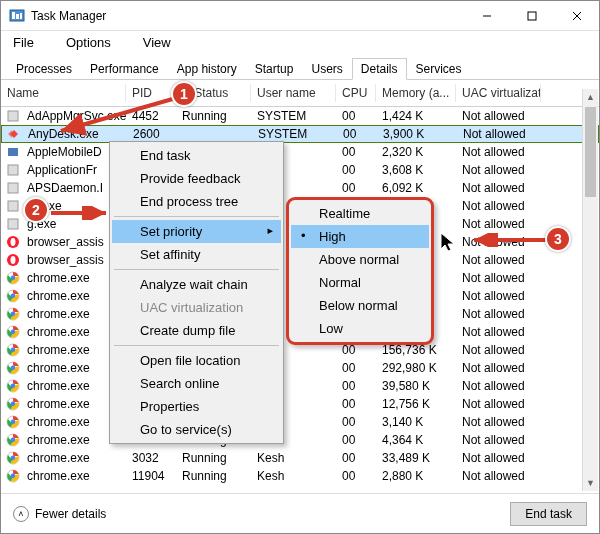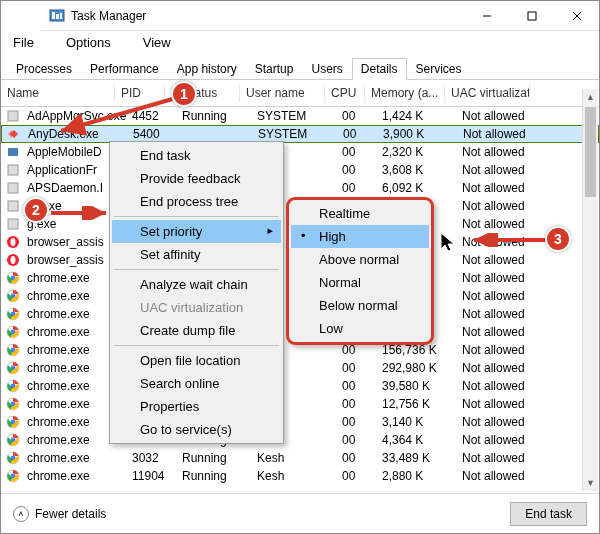--- a/index.html
+++ b/index.html
@@ -15,36 +15,35 @@
     position: relative;
     border: 1px solid #888;
   }
   
   .titlebar {
     display: flex;
     align-items: center;
     height: 30px;
     padding: 0 0 0 8px;
     border-bottom: 1px solid #e0e0e0;
-    margin-left: 40px;
   }
   .titlebar .icon { width:16px; height:16px; margin-right:6px; }
   .titlebar .title { font-size: 12px; flex: 1; }
   .winbtns { display:flex; }
   .winbtn { width:45px; height:30px; display:flex; align-items:center; justify-content:center; }
   
   .menubar { height: 22px; display:flex; align-items:center; padding: 0 6px; font-size:13px; gap: 20px;}
   .menubar span { padding: 2px 6px; }
   
   .tabs { display:flex; padding: 4px 6px 0 6px; font-size:12px; border-bottom:1px solid #ccc;}
   .tab { padding: 3px 8px; border:1px solid transparent; position:relative; top:1px;}
   .tab.active { border:1px solid #ccc; border-bottom:1px solid #fff; background:#fff;}
   .thead { display:flex; border-bottom:1px solid #d0d0d0; font-size:12px; color:#333; padding: 4px 0;}
   .th { padding: 2px 6px; border-right:1px solid #e8e8e8; white-space:nowrap; overflow:hidden;}
-  .col-name{width:114px;} .col-pid{width:50px; text-align:left;} .col-status{width:75px;}
+  .col-name{width:125px;} .col-pid{width:50px; text-align:left;} .col-status{width:75px;}
   .col-user{width:85px;} .col-cpu{width:40px; text-align:left;} .col-mem{width:80px; text-align:left;}
   .col-uac{width:85px;}
   .rows { }
   .row { display:flex; font-size:12px; height:18px; align-items:center;}
   .row.selected { background:#cce8ff; border:1px solid #4d7c0f; height:18px;}
   .cell { padding: 0 6px; white-space:nowrap; overflow:hidden;}
   .rowicon { width:16px; height:16px; margin-left:4px; flex-shrink:0; display:inline-flex; align-items:center; justify-content:center;}
   
   .footer { position:absolute; bottom:0; left:0; right:0; height:40px; border-top:1px solid #ddd; display:flex; align-items:center; padding:0 12px; background:#fff;}
   .fewer { display:flex; align-items:center; gap:6px; font-size:12px;}
@@ -150,21 +149,21 @@
       <span class="cell col-uac">Not allowed</span>
     </div>
     <div class="row selected">
       <span class="rowicon">
         <svg width="14" height="14" viewBox="0 0 14 14">
           <path d="M3,7 L7,3 L11,7 L7,11 Z" fill="#ef443b"></path>
           <path d="M1,7 L5,3 L5,11 Z" fill="#ef443b" opacity="0.6"></path>
         </svg>
       </span>
       <span class="cell" style="width:105px">AnyDesk.exe</span>
-      <span class="cell col-pid">5400</span>
+      <span class="cell col-pid">2600</span>
       <span class="cell col-status"></span>
       <span class="cell col-user">SYSTEM</span>
       <span class="cell col-cpu">00</span>
       <span class="cell col-mem">3,900 K</span>
       <span class="cell col-uac">Not allowed</span>
     </div>
     <div class="row">
       <span class="rowicon">
         <svg width="14" height="14" viewBox="0 0 14 14">
           <rect x="2" y="3" width="10" height="8" fill="#4a7ab8"></rect>

